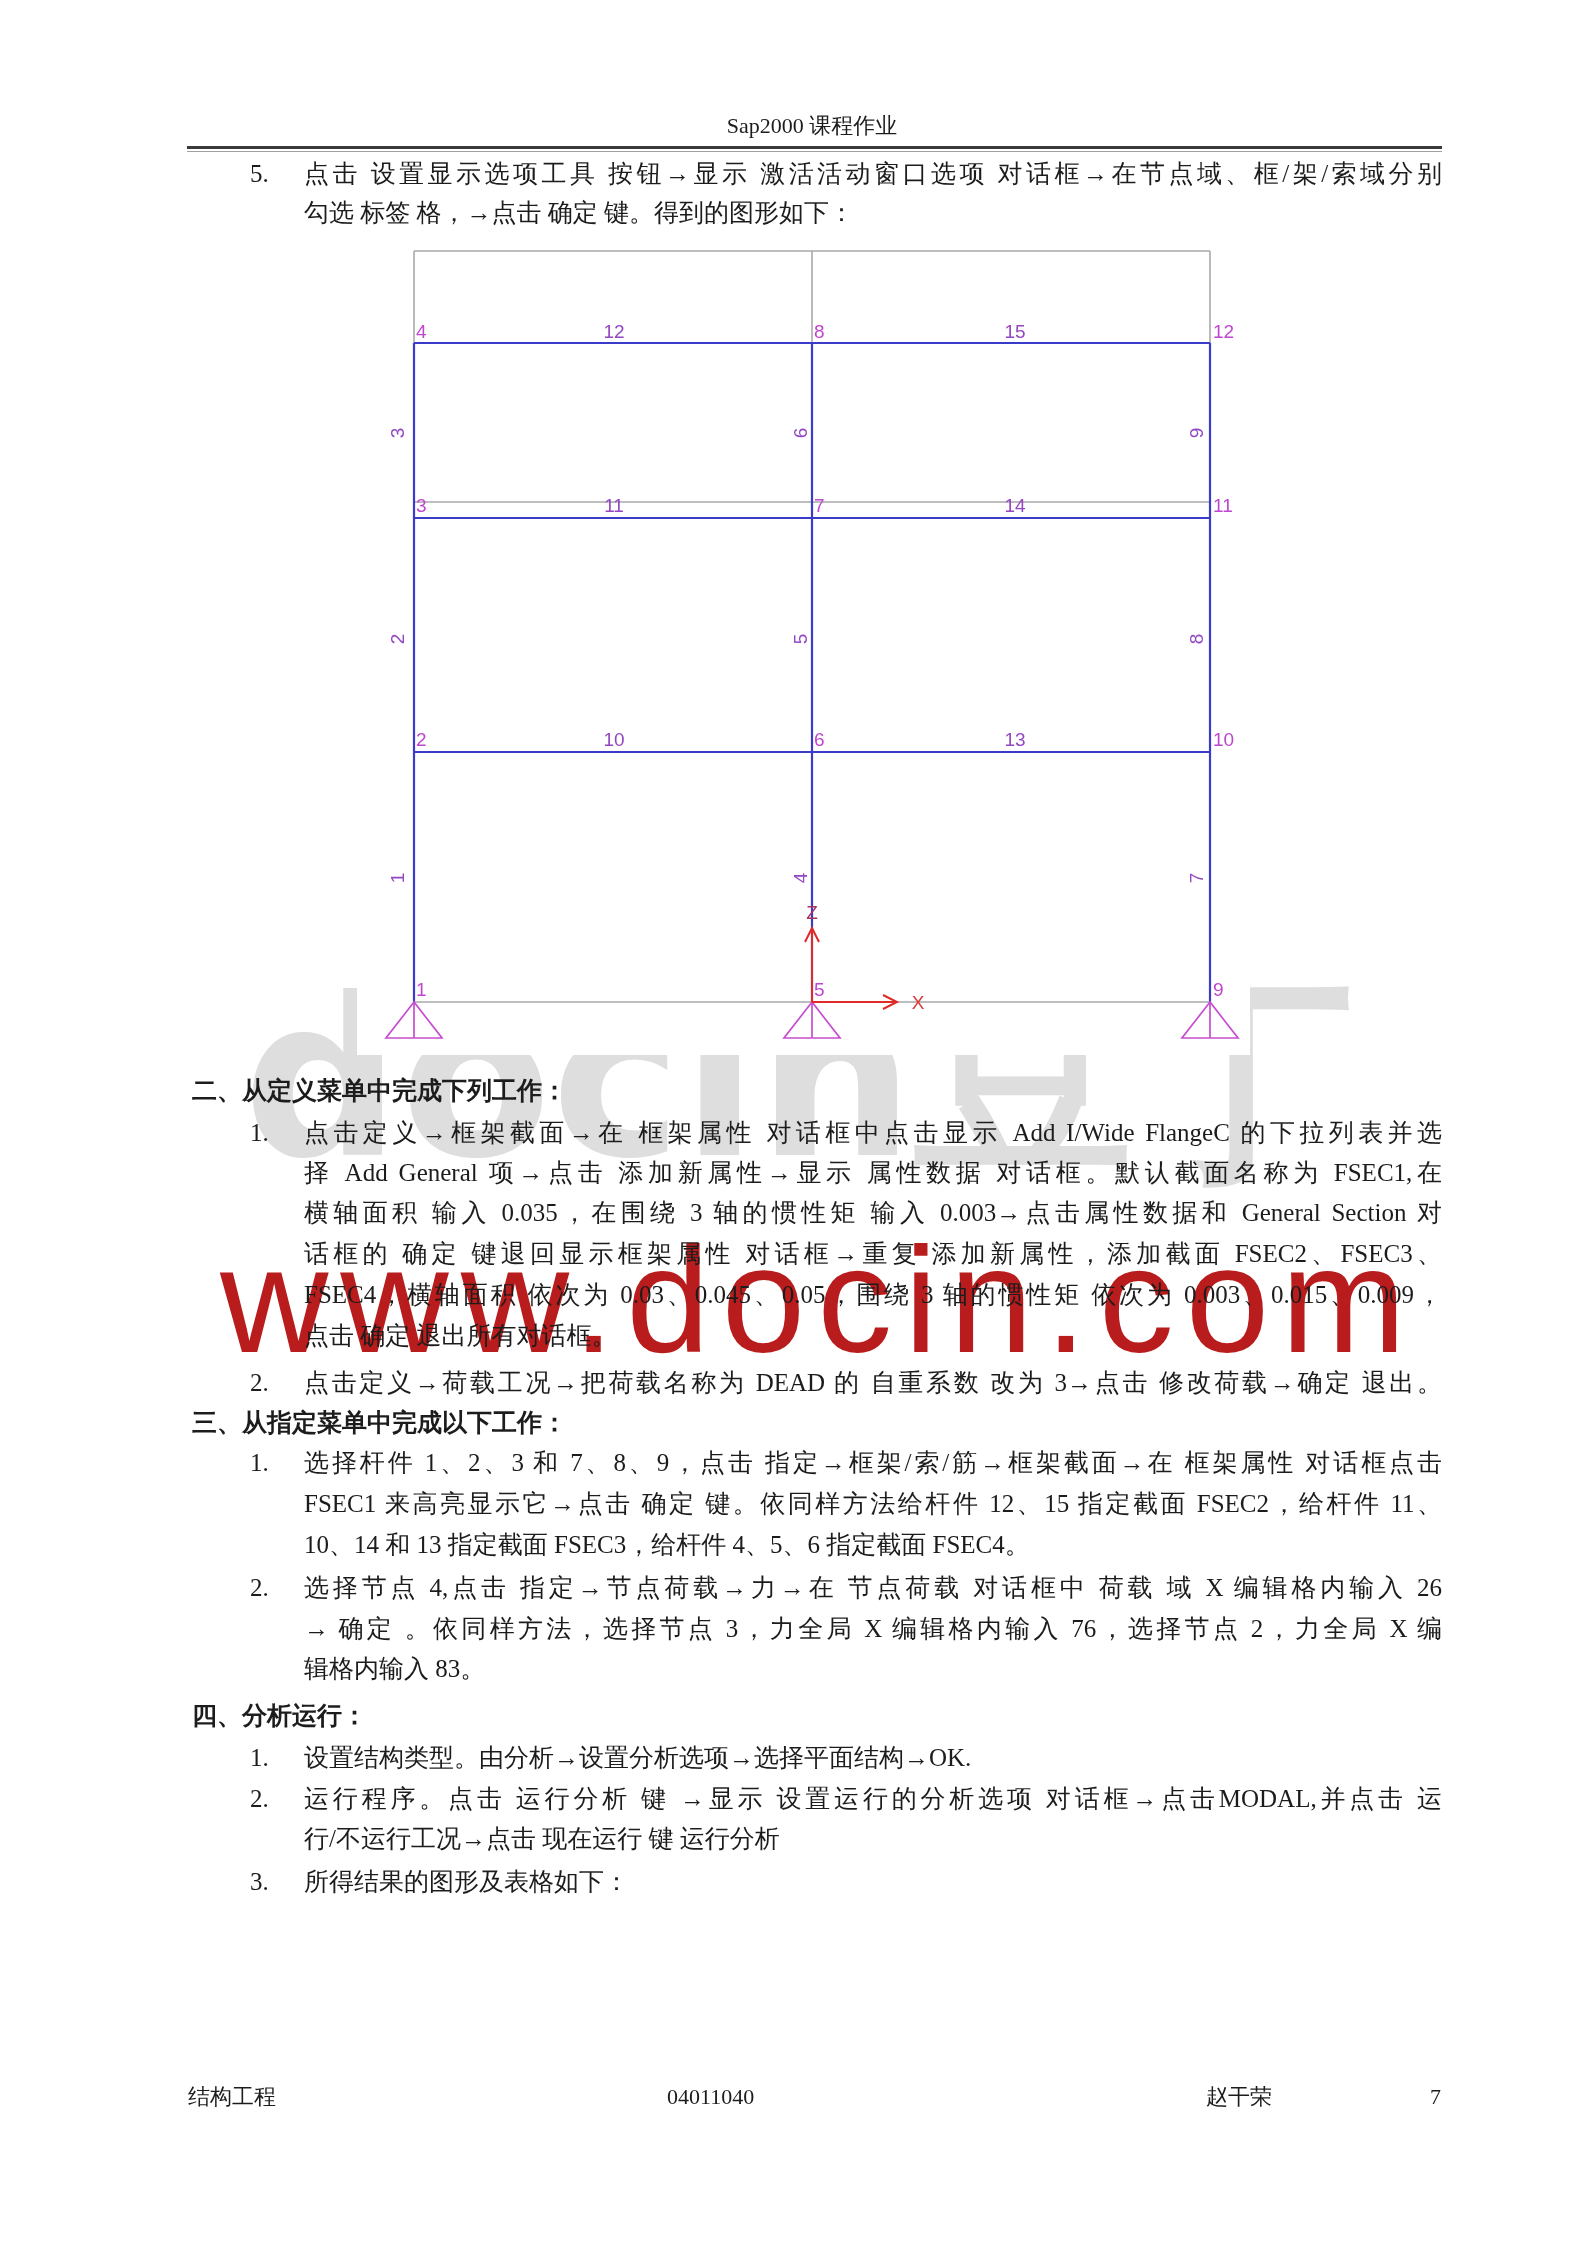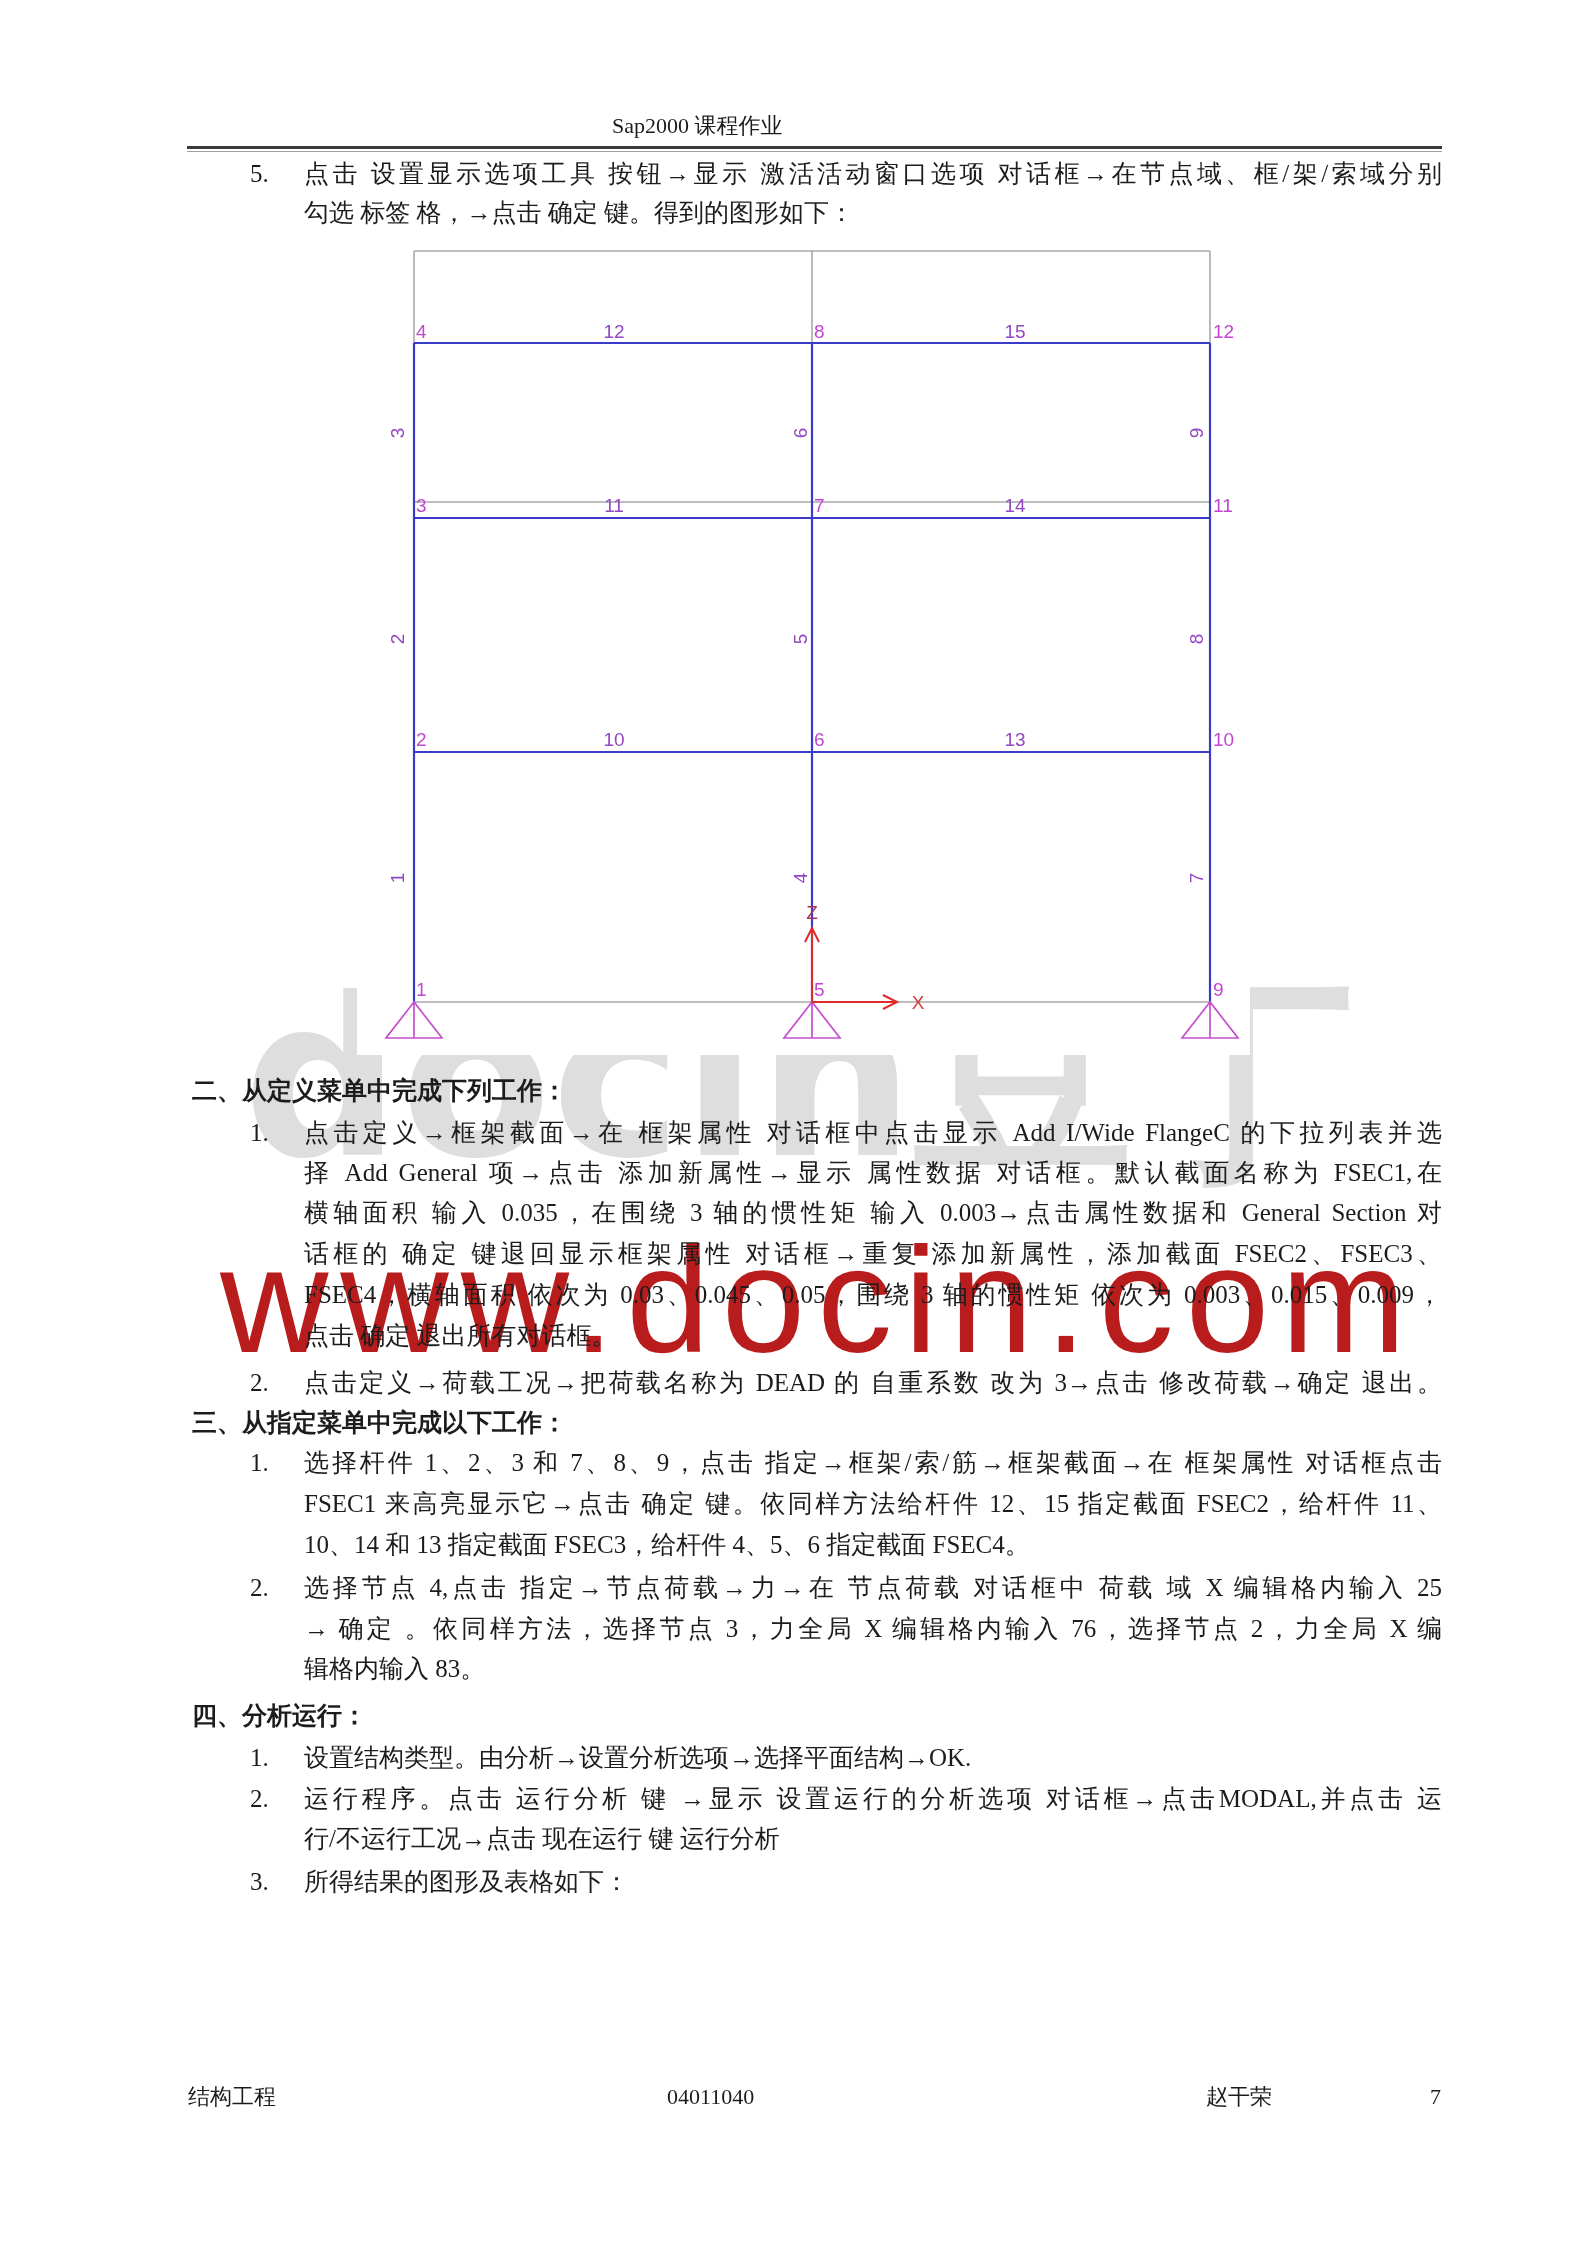--- a/index.html
+++ b/index.html
@@ -33,21 +33,21 @@
     line-height: 150px;
     letter-spacing: 12px;
     color: #b91c1c;
     white-space: nowrap;
     z-index: 0;
   }
   
   .hdr-title {
     position: absolute;
     left: 612px; top: 112px; width: 400px;
-    text-align: left;
+    text-align: center;
     font-size: 22px; line-height: 28px;
     white-space: nowrap;
     z-index: 2;
   }
   .hdr-rule {
     position: absolute;
     left: 187px; top: 146px; width: 1255px; height: 3px;
     background: #3a3a3a;
     z-index: 2;
   }
@@ -185,21 +185,21 @@
   <div class="ln txt" style="top:1316px">点击 确定 退出所有对话框。</div>
   <div class="ln num" style="top:1363px">2.</div>
   <div class="ln txt full" style="top:1363px">点击定义→荷载工况→把荷载名称为 DEAD 的 自重系数 改为 3→点击 修改荷载→确定 退出。</div>
 
   <div class="ln heading" style="top:1403px">三、从指定菜单中完成以下工作：</div>
   <div class="ln num" style="top:1443px">1.</div>
   <div class="ln txt full" style="top:1443px">选择杆件 1、2、3 和 7、8、9，点击 指定→框架/索/筋→框架截面→在 框架属性 对话框点击</div>
   <div class="ln txt full" style="top:1484px">FSEC1 来高亮显示它→点击 确定 键。依同样方法给杆件 12、15 指定截面 FSEC2，给杆件 11、</div>
   <div class="ln txt" style="top:1525px">10、14 和 13 指定截面 FSEC3，给杆件 4、5、6 指定截面 FSEC4。</div>
   <div class="ln num" style="top:1568px">2.</div>
-  <div class="ln txt full" style="top:1568px">选择节点 4,点击 指定→节点荷载→力→在 节点荷载 对话框中 荷载 域 X 编辑格内输入 25</div>
+  <div class="ln txt full" style="top:1568px">选择节点 4,点击 指定→节点荷载→力→在 节点荷载 对话框中 荷载 域 X 编辑格内输入 26</div>
   <div class="ln txt full" style="top:1609px">→ 确定 。依同样方法，选择节点 3，力全局 X 编辑格内输入 76，选择节点 2，力全局 X 编</div>
   <div class="ln txt" style="top:1649px">辑格内输入 83。</div>
 
   <div class="ln heading" style="top:1696px">四、分析运行：</div>
   <div class="ln num" style="top:1738px">1.</div>
   <div class="ln txt" style="top:1738px">设置结构类型。由分析→设置分析选项→选择平面结构→OK.</div>
   <div class="ln num" style="top:1779px">2.</div>
   <div class="ln txt full" style="top:1779px">运行程序。点击 运行分析 键 →显示 设置运行的分析选项 对话框→点击MODAL,并点击 运</div>
   <div class="ln txt" style="top:1819px">行/不运行工况→点击 现在运行 键 运行分析</div>
   <div class="ln num" style="top:1862px">3.</div>

